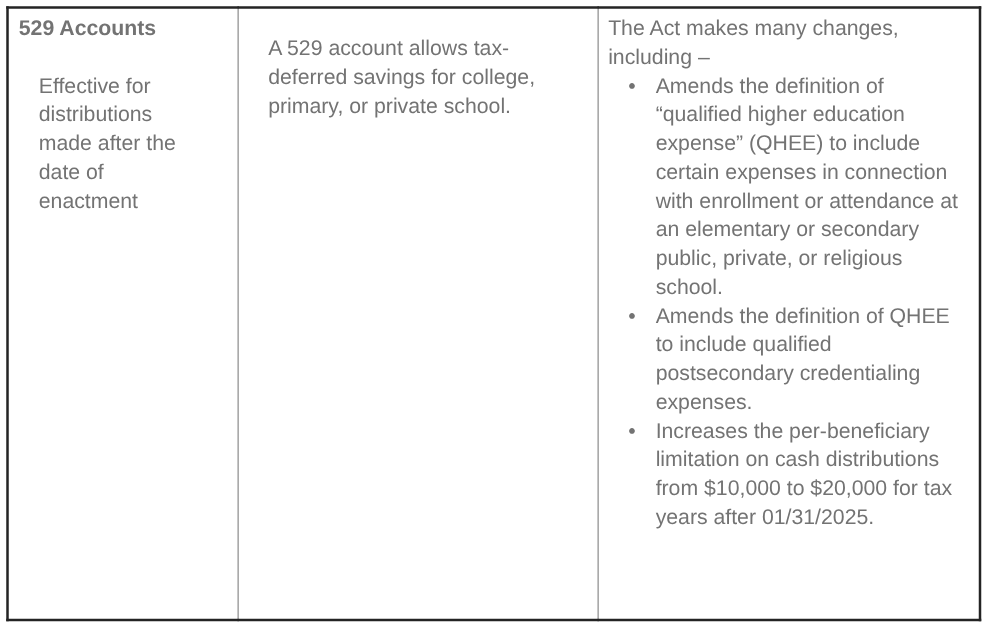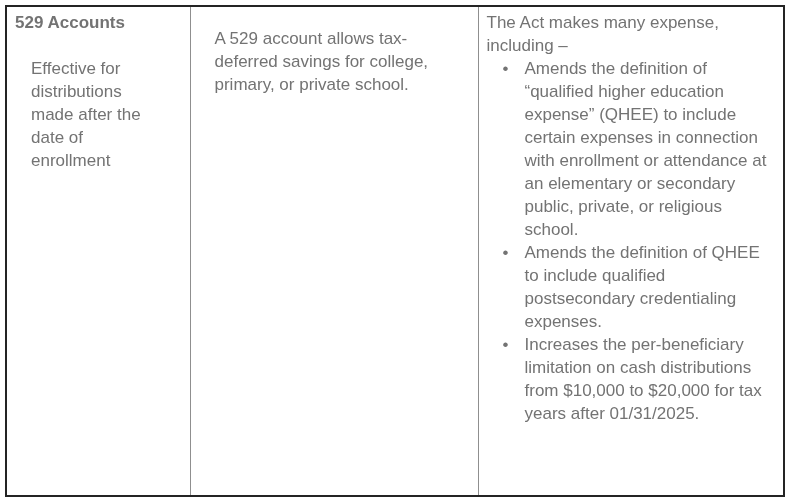--- a/index.html
+++ b/index.html
@@ -75,29 +75,29 @@
 </head>
 <body>
 
 <div class="page">
   <table class="doc-table">
     <tbody>
       <tr>
 
         <td class="col-topic">
           <p class="cell-title">529 Accounts</p>
-          <p class="cell-para">Effective for distributions made after the date of enrollment</p>
+          <p class="cell-para">Effective for distributions made after the date of enactment</p>
         </td>
 
         <td class="col-desc">
           <p class="cell-para">A 529 account allows tax-deferred savings for college, primary, or private school.</p>
         </td>
 
         <td class="col-changes">
-          <p class="intro-para">The Act makes many expense, including –</p>
+          <p class="intro-para">The Act makes many changes, including –</p>
           <ul class="changes-list">
             <li>
               <span class="bullet-glyph">•</span>
               <span>Amends the definition of “qualified higher education expense” (QHEE) to include certain expenses in connection with enrollment or attendance at an elementary or secondary public, private, or religious school.</span>
             </li>
             <li>
               <span class="bullet-glyph">•</span>
               <span>Amends the definition of QHEE to include qualified postsecondary credentialing expenses.</span>
             </li>
             <li>

